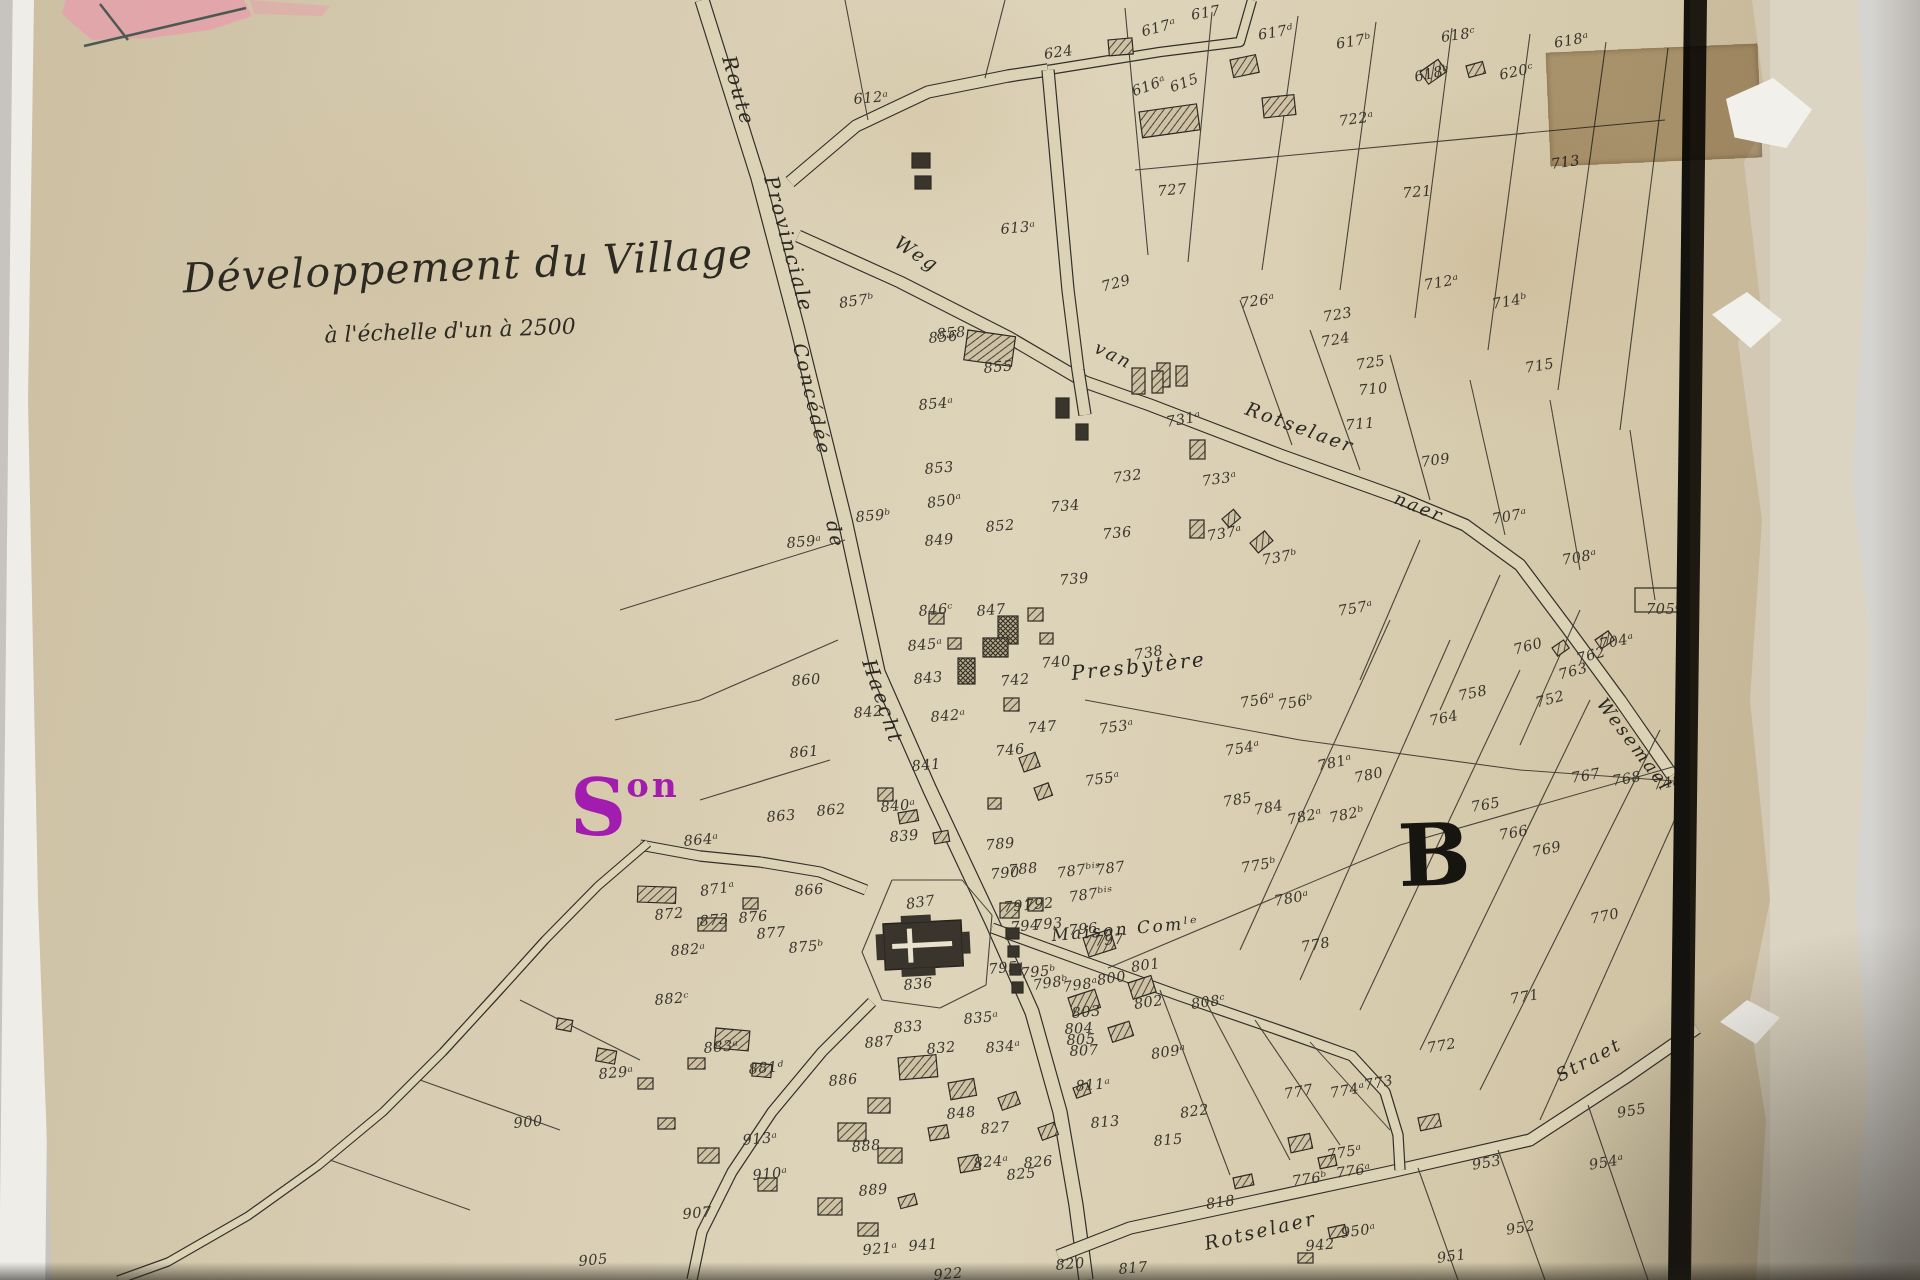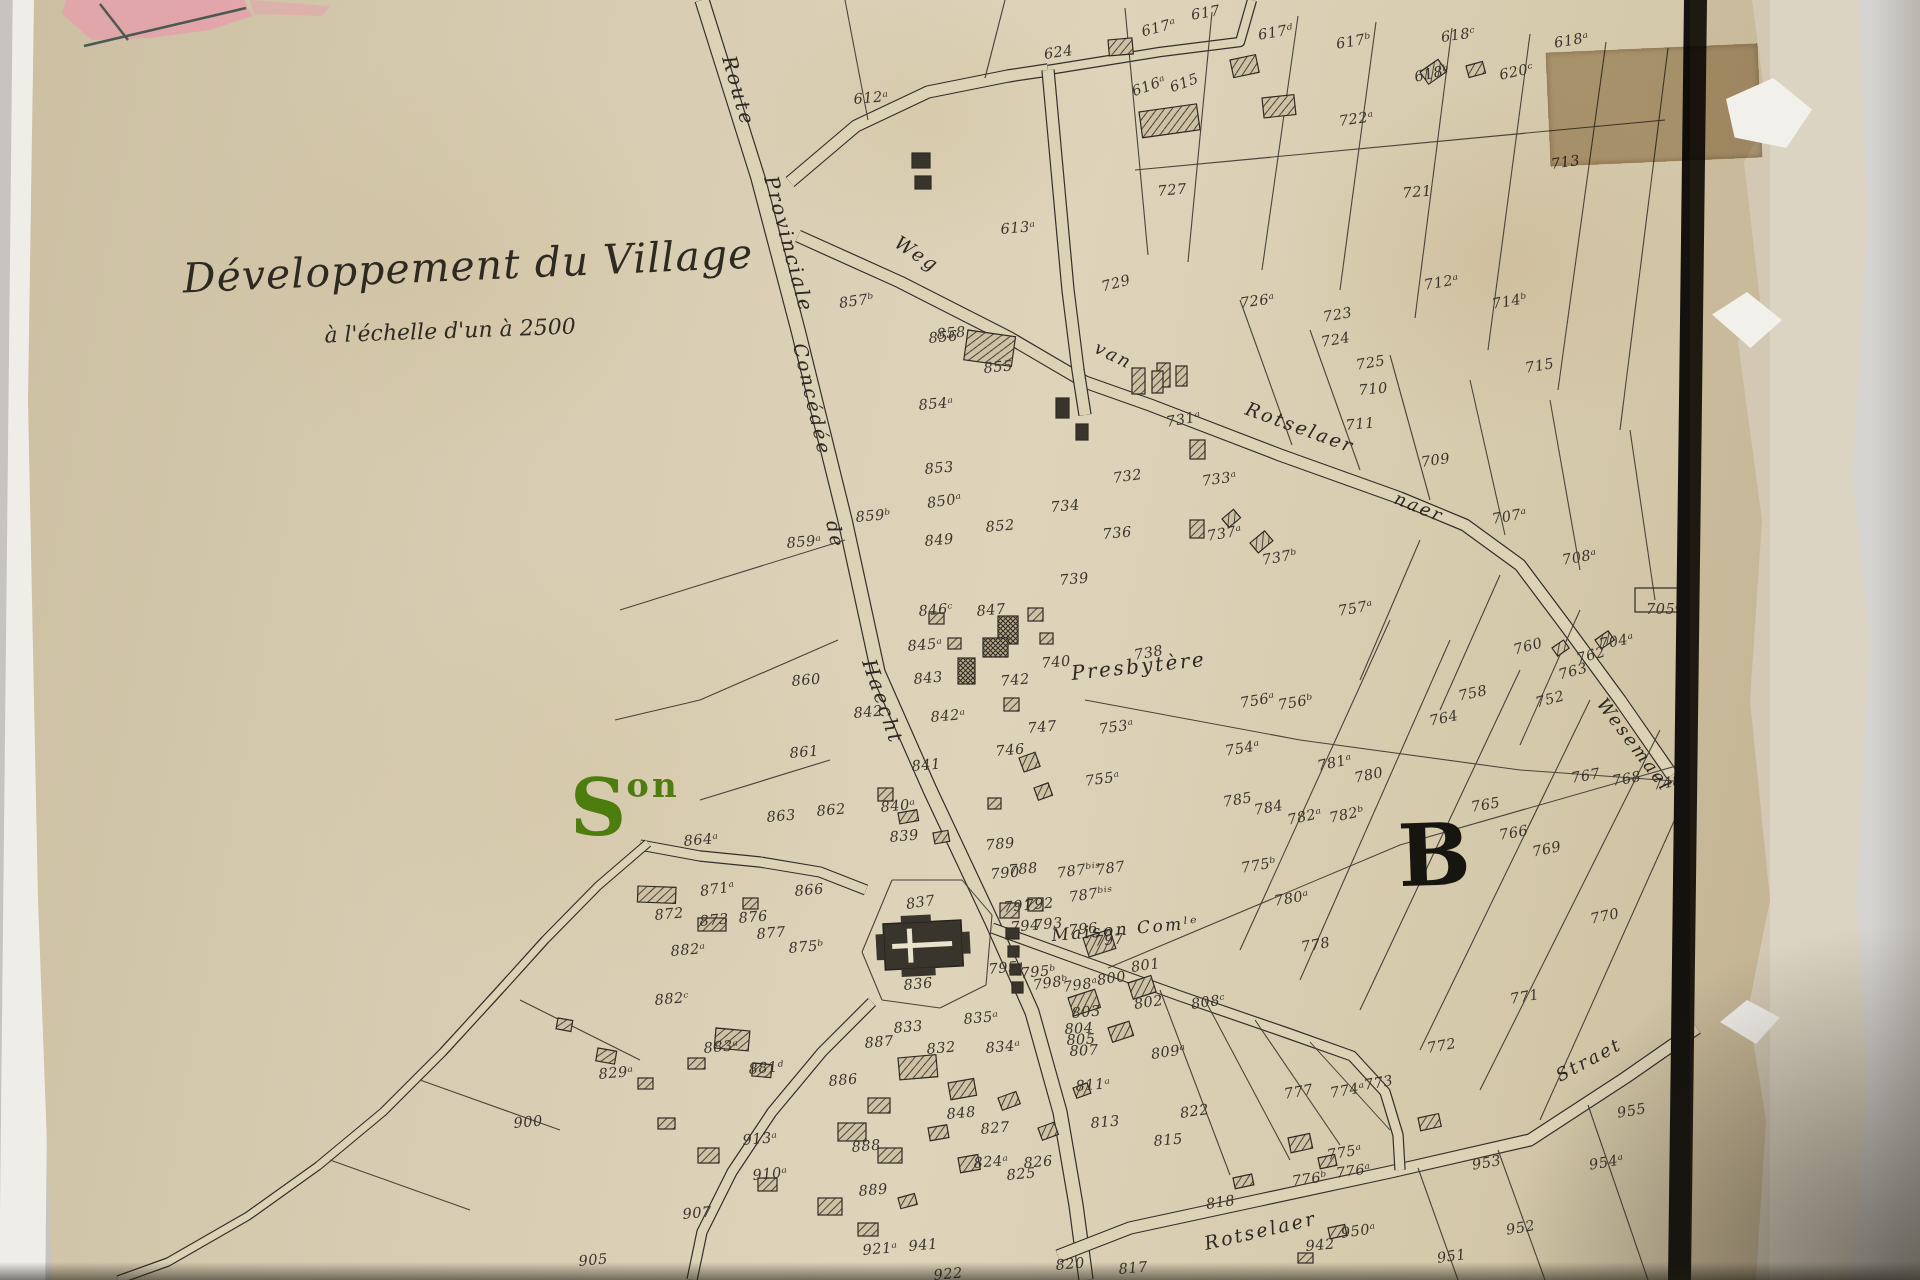--- a/index.html
+++ b/index.html
@@ -19,21 +19,21 @@
       radial-gradient(420px 340px at 560px 780px, rgba(180,140,80,.07), transparent 70%),
       linear-gradient(100deg,#ccbfa2 0%,#d7ccb1 28%,#ded4ba 55%,#d5c9ab 82%,#cbbd9d 100%);
     clip-path:polygon(6px 0,1724px 0,1740px 120px,1716px 162px,1732px 300px,1710px 342px,1734px 520px,1722px 700px,1742px 900px,1720px 1010px,1738px 1120px,1728px 1280px,24px 1280px,10px 900px,0 400px);}
   #right-band-tint{left:1690px;top:0;width:80px;height:1280px;background:rgba(125,98,58,.10);}
   #map-svg{left:0;top:0;}
   .lbl{position:absolute;color:#2d2a22;white-space:nowrap;}
   #title-line1{left:178px;top:242px;width:580px;text-align:center;font-size:41px;
     font-style:italic;letter-spacing:1px;transform:rotate(-2.5deg);}
   #title-line2{left:300px;top:318px;width:300px;text-align:center;font-size:22px;
     font-style:italic;transform:rotate(-2deg);}
-  #hamlet-son{left:570px;top:768px;font-size:78px;font-weight:bold;color:#4d7c0f;line-height:1;}
+  #hamlet-son{left:570px;top:768px;font-size:78px;font-weight:bold;color:#a21caf;line-height:1;}
   #hamlet-son .sup{font-size:34px;vertical-align:38px;letter-spacing:3px;}
   #section-b{left:1398px;top:812px;font-size:86px;font-weight:bold;color:#171510;line-height:1;
     transform:rotate(-2deg);}
   #tape{left:1548px;top:48px;width:212px;height:114px;background:rgba(150,118,70,.52);
     transform:rotate(-2.5deg);mix-blend-mode:multiply;
     box-shadow:inset 0 0 6px rgba(90,66,30,.45);}
   .notch{background:#f2f0ea;}
   #notch1{left:1726px;top:78px;width:86px;height:70px;clip-path:polygon(0 30%,55% 0,100% 45%,70% 100%,10% 85%);}
   #notch2{left:1712px;top:292px;width:70px;height:56px;clip-path:polygon(0 40%,50% 0,100% 50%,55% 100%);}
   #notch3{left:1720px;top:1000px;width:60px;height:44px;clip-path:polygon(0 50%,45% 0,100% 40%,60% 100%);}

